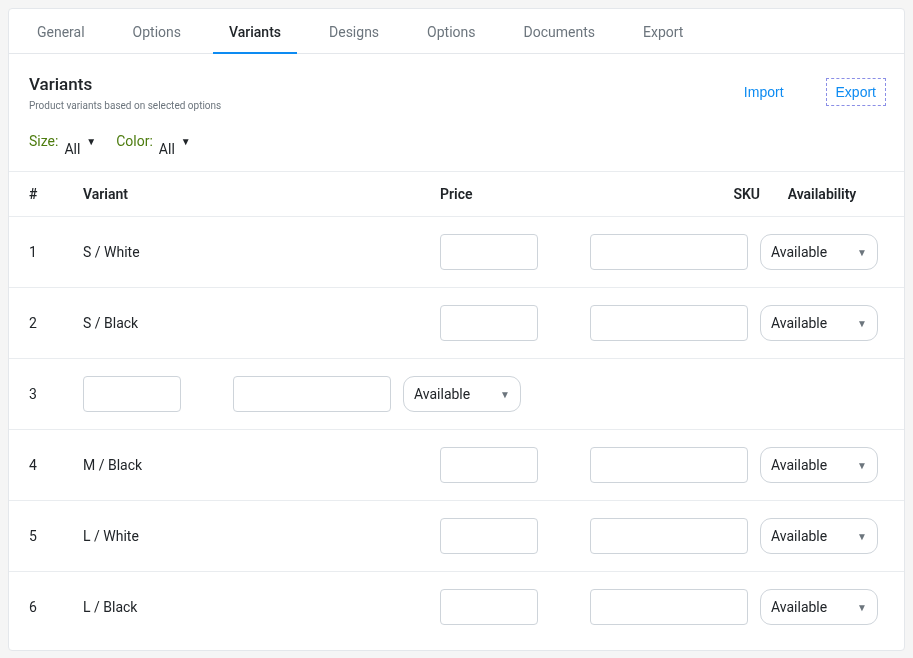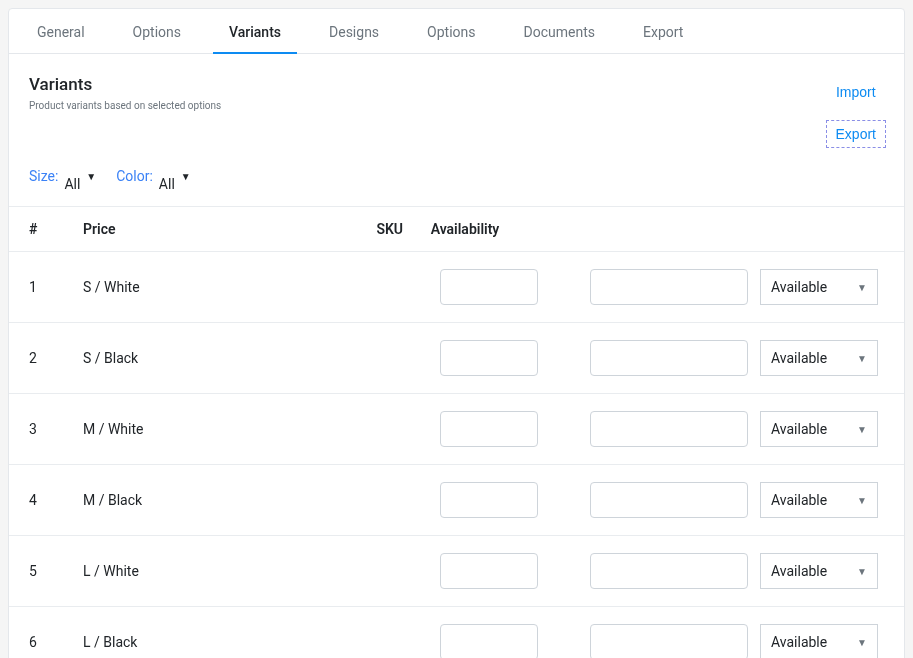--- a/index.html
+++ b/index.html
@@ -52,24 +52,23 @@
       font-weight: 500;
       color: #212529;
       margin-bottom: 6px;
     }
     .panel-subtitle {
       font-size: 10px;
       color: #6c757d;
     }
     .header-actions {
       display: flex;
-      gap: 18px;
+      gap: 36px;
       align-items: center;
       padding-top: 6px;
-      flex-direction: column;
     }
     .link-btn {
       background: none;
       border: none;
       color: #0d8bf2;
       cursor: pointer;
       font-size: 14px;
       padding: 4px 8px;
     }
     .link-btn.focused {
@@ -83,21 +82,21 @@
       gap: 20px;
       align-items: center;
     }
     .filter {
       display: flex;
       align-items: center;
       gap: 6px;
       cursor: pointer;
     }
     .filter-label {
-      color: #3b82f6;
+      color: #4d7c0f;
     }
     .filter-value {
       color: #212529;
       margin-top: 16px;
     }
     .filter-caret {
       font-size: 10px;
       color: #212529;
     }
     .table {
@@ -165,21 +164,21 @@
       padding: 6px 10px;
       font-size: 14px;
     }
     .cell-sku .text-input {
       width: 158px;
     }
     .select-box {
       width: 118px;
       height: 36px;
       border: 1px solid #ced4da;
-      border-radius: 0;
+      border-radius: 11px;
       padding: 0 10px;
       display: flex;
       align-items: center;
       justify-content: space-between;
       cursor: pointer;
     }
     .select-value {
       color: #212529;
       font-size: 14px;
     }
@@ -226,20 +225,21 @@
     <div class="filter">
       <span class="filter-label">Color:</span>
       <span class="filter-value">All</span>
       <span class="filter-caret">▼</span>
     </div>
   </div>
 
   <div class="table">
     <div class="thead">
       <div class="th col-num">#</div>
+      <div class="th col-variant">Variant</div>
       <div class="th col-price">Price</div>
       <div class="th col-sku">SKU</div>
       <div class="th col-avail">Availability</div>
     </div>
 
     <div class="trow">
       <div class="cell-num">1</div>
       <div class="cell-variant">S / White</div>
       <div class="cell-price"><input class="text-input" type="text" value="" style=""></div>
       <div class="cell-sku"><input class="text-input" type="text" value="" style=""></div>
@@ -259,21 +259,20 @@
       <div class="cell-avail">
         <div class="select-box">
           <span class="select-value">Available</span>
           <span class="select-caret">▼</span>
         </div>
       </div>
     </div>
 
     <div class="trow">
       <div class="cell-num">3</div>
-      <div class="cell-variant">M / White</div>
       <div class="cell-price"><input class="text-input" type="text" value="" style=""></div>
       <div class="cell-sku"><input class="text-input" type="text" value="" style=""></div>
       <div class="cell-avail">
         <div class="select-box">
           <span class="select-value">Available</span>
           <span class="select-caret">▼</span>
         </div>
       </div>
     </div>
 

